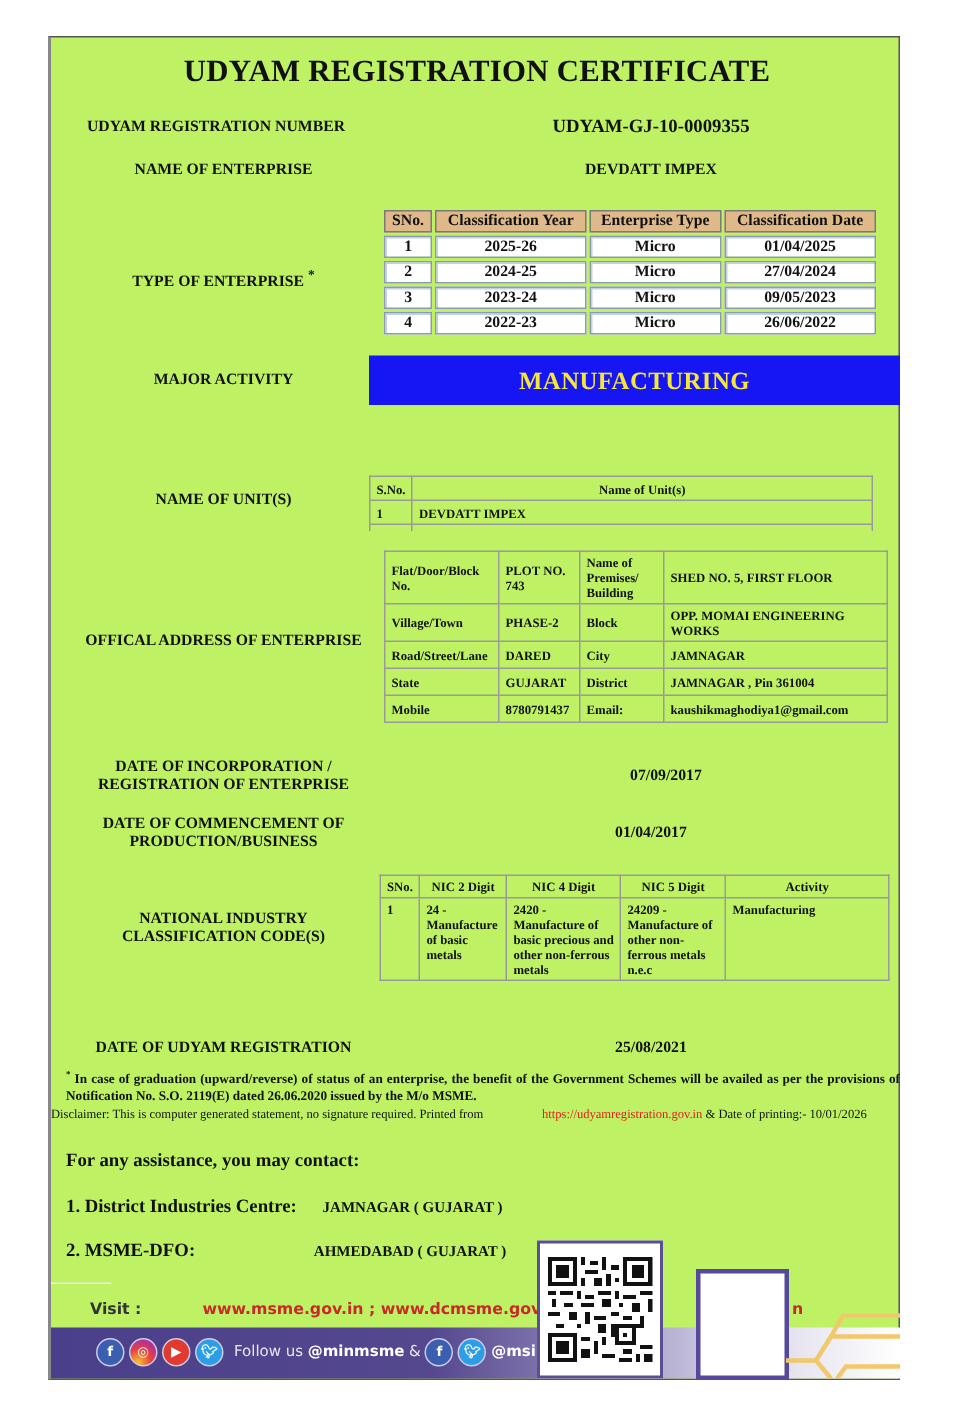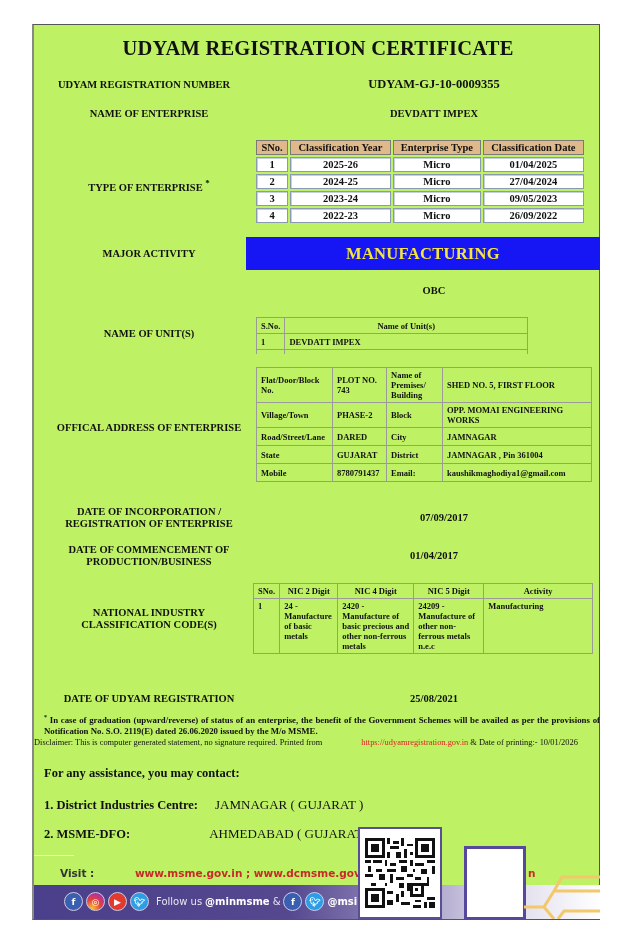--- a/index.html
+++ b/index.html
@@ -22,41 +22,41 @@
   .ctable { position: absolute; left: 220px; top: 113px; width: 332px; border-spacing: 2px; font-size: 10.5px; font-weight: bold; }
   .ctable th { background: #e0b98a; border: 1px solid #7a7a7a; padding: 1px 3px; height: 15px; text-align: center; white-space: nowrap; }
   .ctable td { border: 1px solid #8a9ab0; box-shadow: inset 1px 1px 0 #c4cfdf; padding: 1px 3px; height: 15px; text-align: center; background: #fff; }
 
   .banner { position: absolute; left: 212px; top: 212px; width: 354px; height: 33px; background: #1616f5; color: #f5e63a; font-size: 16.5px; font-weight: bold; text-align: center; line-height: 33px; letter-spacing: 0.3px; }
 
   .grid { position: absolute; border-collapse: collapse; font-size: 8.5px; font-weight: bold; }
   .grid td, .grid th { border: 1px solid #9a9a9a; padding: 2px 4px; vertical-align: middle; text-align: left; }
   .grid th { font-weight: bold; }
 
-  .units { left: 222px; top: 292px; width: 272px; padding-left: 20px; }
+  .units { left: 212px; top: 292px; width: 336px; padding-left: 20px; }
   .units th { text-align: center; height: 16px; }
   .units td { height: 16px; }
   .units tr.empty td { height: 4px; padding: 0; border-bottom: none; }
 
   .addr { left: 222px; top: 342px; width: 336px; }
   .addr td { height: 18px; line-height: 10px; }
 
   .nic { left: 219px; top: 558px; width: 340px; }
   .nic th { text-align: center; height: 15px; }
   .nic td { vertical-align: top; line-height: 10px; height: 48px; }
 
   .note { left: 10px; top: 687px; width: 556px; font-size: 8.8px; font-weight: bold; line-height: 11px; text-align: justify; }
   .note sup { font-size: 6px; }
   .disclaimer { left: 0; top: 713px; width: 568px; font-size: 8.4px; white-space: nowrap; }
   .link { color: #e02020; padding-left: 37px; }
 
   .assist-h { left: 10px; top: 741px; font-size: 12.5px; font-weight: bold; }
   .assist-1 { left: 10px; top: 772px; font-size: 12.5px; font-weight: bold; }
   .assist-2 { left: 10px; top: 801px; font-size: 12.5px; font-weight: bold; }
-  .assist-v { font-size: 13px; font-weight: normal; }
+  .assist-v { font-size: 10px; font-weight: bold; }
 
   
   .footer-fade { left: 0; top: 830px; width: 40px; height: 1px; background: #eee; }
   .visit { left: 26px; top: 842px; font-family: "DejaVu Sans", sans-serif; font-size: 10.5px; font-weight: bold; color: #333; white-space: nowrap; }
   .visit .link { color: #c82a2a; }
   .band { left: 0; top: 860px; width: 566px; height: 34px; background: linear-gradient(90deg, #4a3f8a 0%, #55488f 45%, #8a80b5 62%, #d6d2e6 80%, #ffffff 100%); }
   .social { position: absolute; top: 7px; left: 30px; display: flex; align-items: center; gap: 3px; font-family: "DejaVu Sans", sans-serif; color: #e8e6f2; font-size: 10px; white-space: nowrap; }
   .ic { width: 19px; height: 19px; border-radius: 50%; border: 1px solid #cfcbe6; display: inline-flex; align-items: center; justify-content: center; color: #fff; font-size: 9px; font-weight: bold; }
   .ic.fb { background: #3a5fb0; }
   .ic.ig { background: radial-gradient(circle at 30% 90%, #f8c230, #e6413a 45%, #b63294 75%); }
@@ -111,29 +111,28 @@
       <tr>
         <td>3</td>
         <td>2023-24</td>
         <td>Micro</td>
         <td>09/05/2023</td>
       </tr>
       <tr>
         <td>4</td>
         <td>2022-23</td>
         <td>Micro</td>
-        <td>26/09/2022</td>
+        <td>26/06/2022</td>
       </tr>
     </tbody>
   </table>
 
   <div class="abs lbl" style="left:10px; top:223px; width:210px;">MAJOR ACTIVITY</div>
   <div class="banner">MANUFACTURING</div>
 
-  <div class="abs val" style="left:250px; top:260px; width:300px;">OBC</div>
 
   <div class="abs lbl" style="left:10px; top:303px; width:210px;">NAME OF UNIT(S)</div>
   <table class="grid units">
     <tbody>
         <tr>
       <th style="width:26px; text-align:left;">S.No.</th>
       <th>Name of Unit(s)</th>
     </tr>
     <tr>
       <td>1</td>

